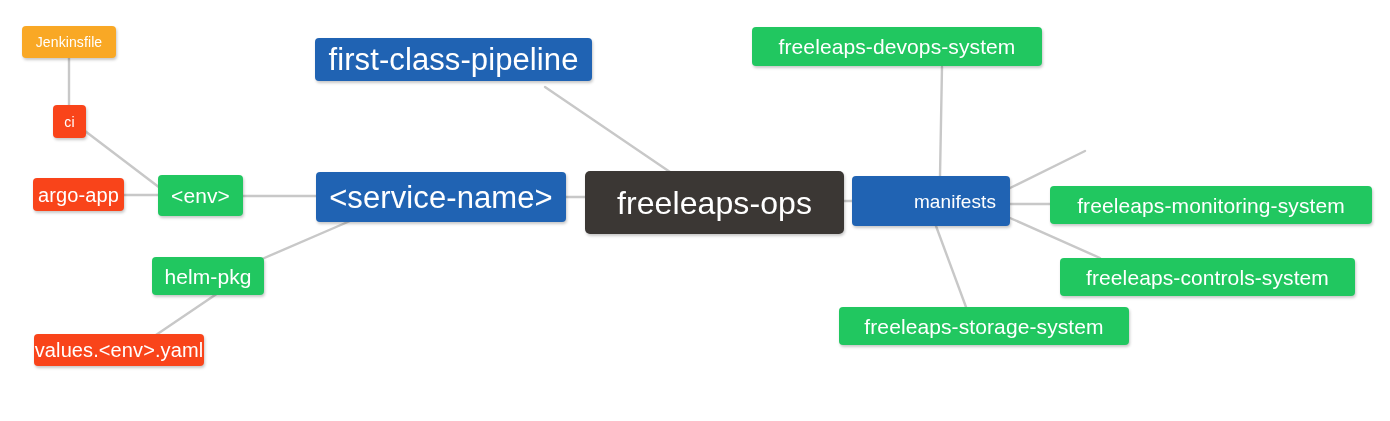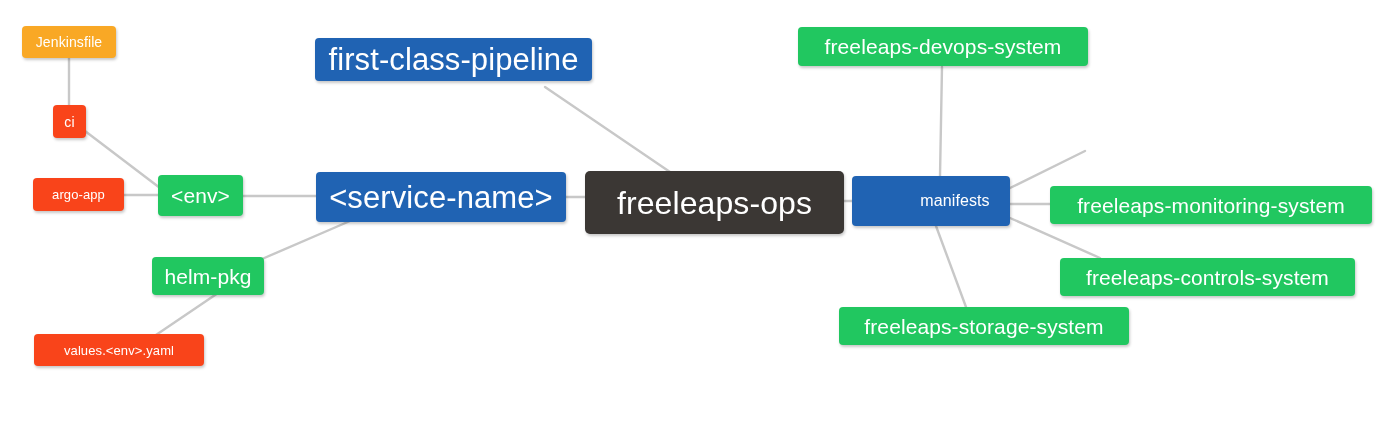--- a/index.html
+++ b/index.html
@@ -49,23 +49,23 @@
   .n-green {
     background: #21c760;
   }
   .n-orange {
     background: #f9a825;
   }
   .n-red {
     background: #f9441a;
   }
   .sz-xl { font-size: 31px; }
-  .sz-lg { font-size: 16px; padding-left: 48px; }
+  .sz-lg { font-size: 19px; padding-left: 48px; }
   .sz-md { font-size: 21px; }
-  .sz-sm { font-size: 13px; }
+  .sz-sm { font-size: 20px; }
   .sz-xs { font-size: 14px; }
 </style>
 </head>
 <body>
 
 <div id="mindmap">
 
   <svg id="edges" viewBox="0 0 1390 421" xmlns="http://www.w3.org/2000/svg">
     <g stroke="#c8c8c8" stroke-width="2.4" fill="none" stroke-linecap="round">
 
@@ -132,21 +132,21 @@
   </div>
 
   <div class="node n-root" style="left:585px; top:171px; width:259px; height:63px;">
     <span>freeleaps-ops</span>
   </div>
 
   <div class="node n-blue sz-lg" style="left:852px; top:176px; width:158px; height:50px;">
     <span>manifests</span>
   </div>
 
-  <div class="node n-green sz-md" style="left:798px; top:27px; width:290px; height:39px;">
+  <div class="node n-green sz-md" style="left:752px; top:27px; width:290px; height:39px;">
     <span>freeleaps-devops-system</span>
   </div>
 
 
   <div class="node n-green sz-md" style="left:1050px; top:186px; width:322px; height:38px;">
     <span>freeleaps-monitoring-system</span>
   </div>
 
   <div class="node n-green sz-md" style="left:1060px; top:258px; width:295px; height:38px;">
     <span>freeleaps-controls-system</span>

